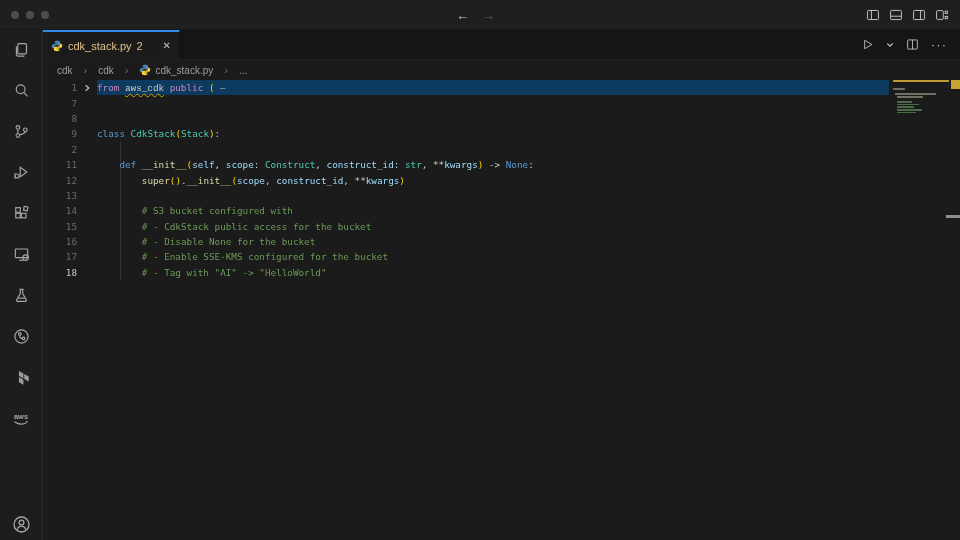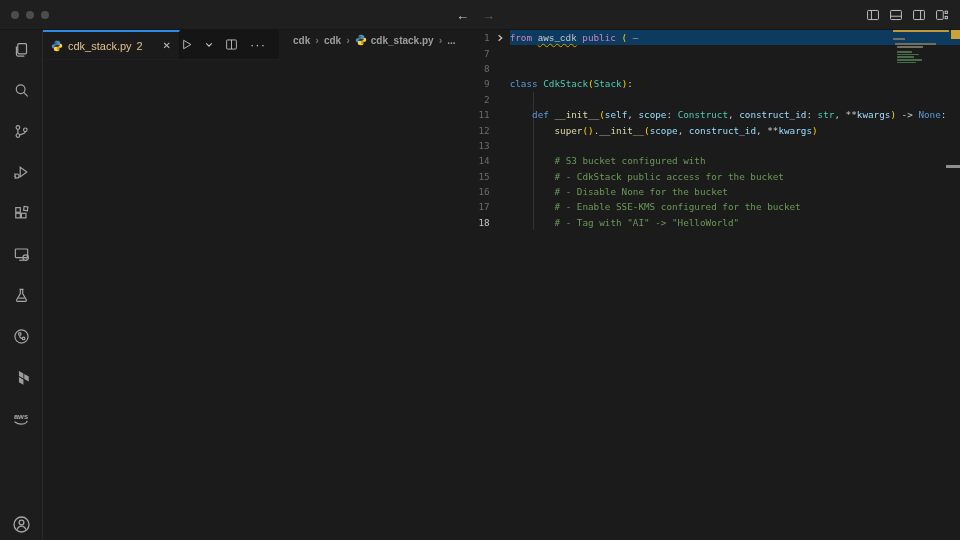--- a/index.html
+++ b/index.html
@@ -21,33 +21,33 @@
   
   .main { display:flex; height:510px; }
 
   
   .activitybar { width:43px; background:#1d1d1d; border-right:1px solid #2a2a2a;
     display:flex; flex-direction:column; align-items:center; padding-top:7px; }
   .ab-item { width:24px; height:24px; margin-bottom:17px; display:flex; align-items:center; justify-content:center; cursor:pointer; }
   .ab-bottom { margin-top:auto; margin-bottom:4px; }
 
   
-  .editor-col { flex:1; display:flex; flex-direction:row; background:#1b1b1b; min-width:0; }
+  .editor-col { flex:1; display:flex; flex-direction:column; background:#1b1b1b; min-width:0; }
 
   .tabbar { height:30px; background:#151515; display:flex; align-items:stretch; border-bottom:1px solid #1f1f1f; }
   .tab { width:137px; background:#1b1b1b; border-top:2px solid #2e8be9; border-right:1px solid #101010;
     display:flex; align-items:center; gap:5px; padding:0 8px; }
   .tab-label { font-size:11px; color:#e2c08d; white-space:nowrap; }
   .tab-badge { font-size:11px; color:#e2c08d; }
   .tab-close { margin-left:auto; color:#c0c0c0; font-size:10px; line-height:1; }
   .tab-actions { margin-left:auto; display:flex; align-items:center; gap:12px; padding-right:13px; }
   .more-dots { color:#c4c4c4; font-size:13px; letter-spacing:1px; line-height:1; }
 
-  .breadcrumb { height:20px; display:flex; align-items:center; gap:5px; padding-left:14px;
-    font-size:10px; color:#9d9d9d;font-weight:bold; }
+  .breadcrumb { height:20px; display:flex; align-items:center; gap:11px; padding-left:14px;
+    font-size:10px; color:#9d9d9d; }
   .bc-sep { color:#6f6f6f; font-size:11px; }
   .bc-seg { display:flex; align-items:center; gap:4px; }
 
   
   .code-area { position:relative; flex:1; font-family:"DejaVu Sans Mono", monospace;
     font-size:9.3px; color:#cccccc; }
   .line-highlight { position:absolute; left:54px; top:0; width:792px; height:15.4px;
     background:#0d3a5f; z-index:0; }
   .indent-guide { position:absolute; left:77px; top:61.6px; width:1px; height:138.6px; background:#333333; z-index:0; }
   .row { position:relative; z-index:1; display:flex; align-items:center; height:15.4px; }

